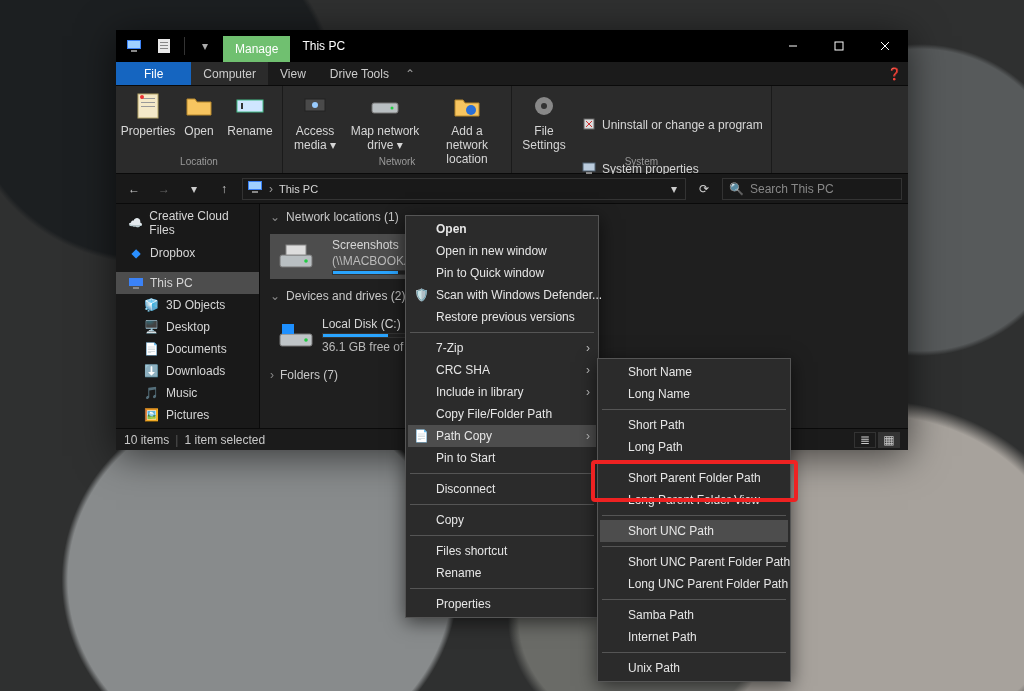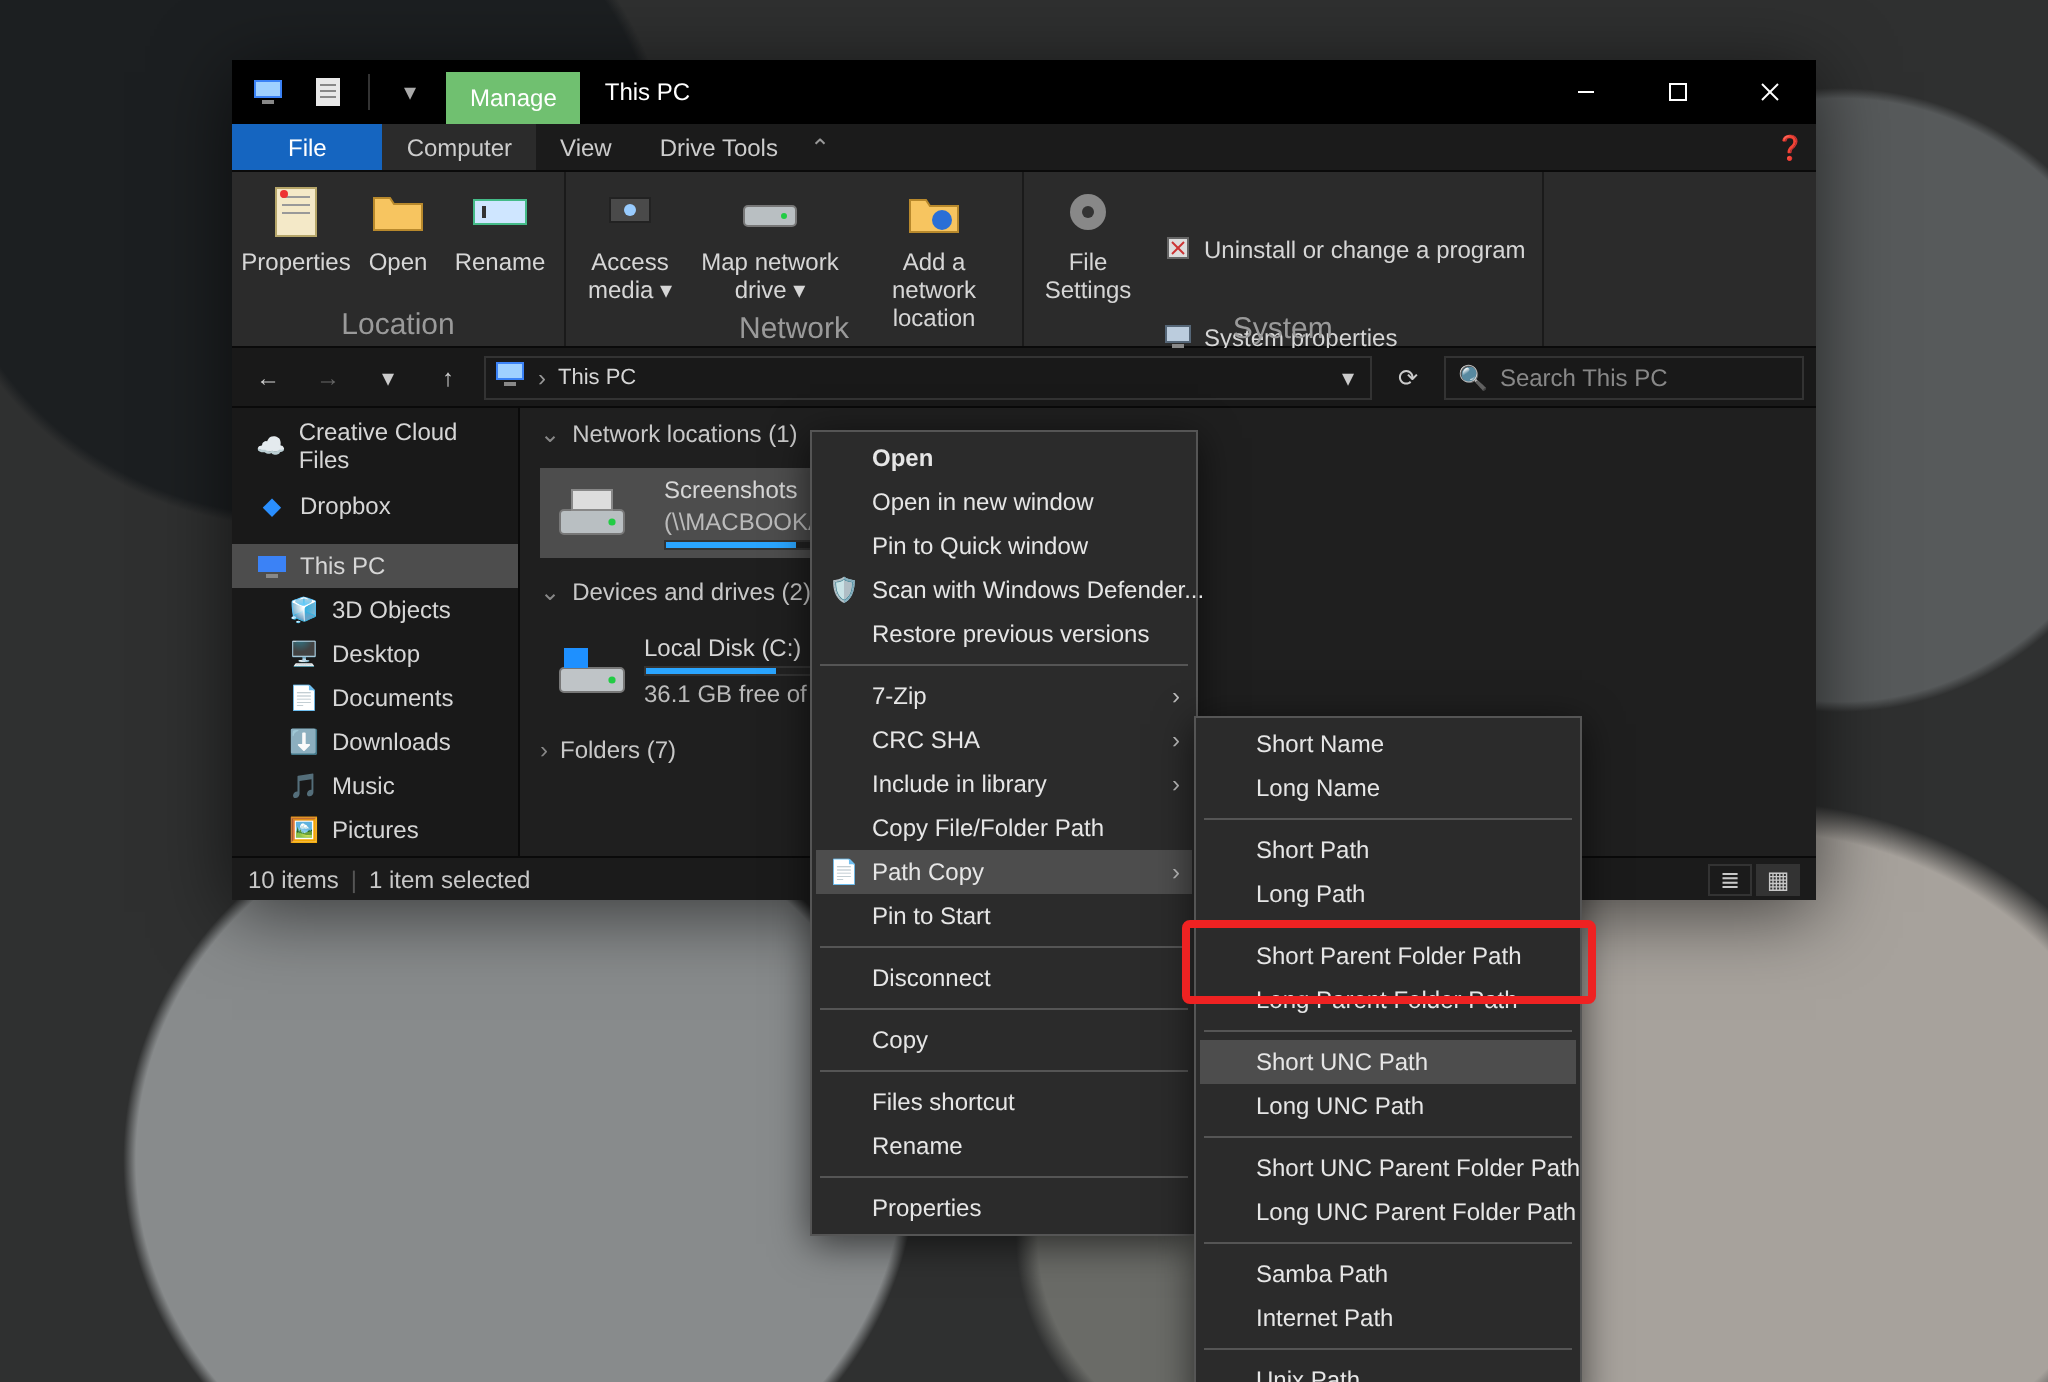--- a/index.html
+++ b/index.html
@@ -45,21 +45,21 @@
   .menutab { color:#ccc; padding:0 12px; display:flex;align-items:center;}
   .menutab.active{background:#2b2b2b;text-align:center;}
   .menurow .help{ margin-left:auto; width:26px;display:flex;align-items:center;justify-content:center;color:#2aa5ff;}
   .menurow .chev{ width:18px; display:flex;align-items:center;justify-content:center;color:#999;}
   
   .ribbon { height:88px; background:#2b2b2b; display:flex; border-bottom:1px solid #0a0a0a;}
   .ribgroup { border-right:1px solid #1a1a1a; padding:4px 8px 0 8px; display:flex; flex-direction:column; align-items:center;}
   .ribgroup .row{ display:flex; gap:10px; height:66px; align-items:flex-start;}
   .ribgroup .row .bigbtn { display:flex; flex-direction:column; align-items:center; gap:2px; color:#d6d6d6; font-size:11px; width:48px; text-align:center;}
   .ribgroup .row .bigbtn.wider { width:72px;}
-  .ribgroup .glabel{ color:#9a9a9a; font-size:15px; padding-bottom:2px;}
+  .ribgroup .glabel{ color:#9a9a9a; font-size:10px; padding-bottom:2px;}
   .ribicon { width:32px; height:32px; display:flex;align-items:center;justify-content:center;}
   .smallbtn { display:flex; gap:6px; align-items:center; color:#d6d6d6; font-size:11px; height:18px;margin-top:24px; }
   .sysgroup .col{ display:flex;flex-direction:column; gap:2px; padding-top:2px; margin-left:4px;}
   
   .navrow { height:30px; background:#191919; display:flex; align-items:center; gap:6px; padding:0 6px; border-bottom:1px solid #0a0a0a;}
   .navbtn { width:24px;height:24px;display:flex;align-items:center;justify-content:center;color:#ccc;}
   .navbtn.disabled{color:#666;}
   .addr { flex:1; height:22px; background:#191919; border:1px solid #333; display:flex; align-items:center; gap:6px; padding:0 4px;}
   .addr .seg{ color:#d6d6d6; font-size:11px; display:flex;align-items:center;gap:4px;}
   .addr .refresh{margin-left:auto;color:#ccc;padding:0 4px;}
@@ -483,29 +483,26 @@
       <span>Short Path</span>
     </div>
   <div class="mi">
       <span>Long Path</span>
     </div>
   <div class="msep"></div>
   <div class="mi">
       <span>Short Parent Folder Path</span>
     </div>
   <div class="mi">
-      <span>Long Parent Folder Path</span>
+      <span>Long Parent Folder View</span>
     </div>
   <div class="msep"></div>
   <div class="mi hover">
       <span>Short UNC Path</span>
     </div>
-  <div class="mi">
-      <span>Long UNC Path</span>
-    </div>
   <div class="msep"></div>
   <div class="mi">
       <span>Short UNC Parent Folder Path</span>
     </div>
   <div class="mi">
       <span>Long UNC Parent Folder Path</span>
     </div>
   <div class="msep"></div>
   <div class="mi">
       <span>Samba Path</span>

